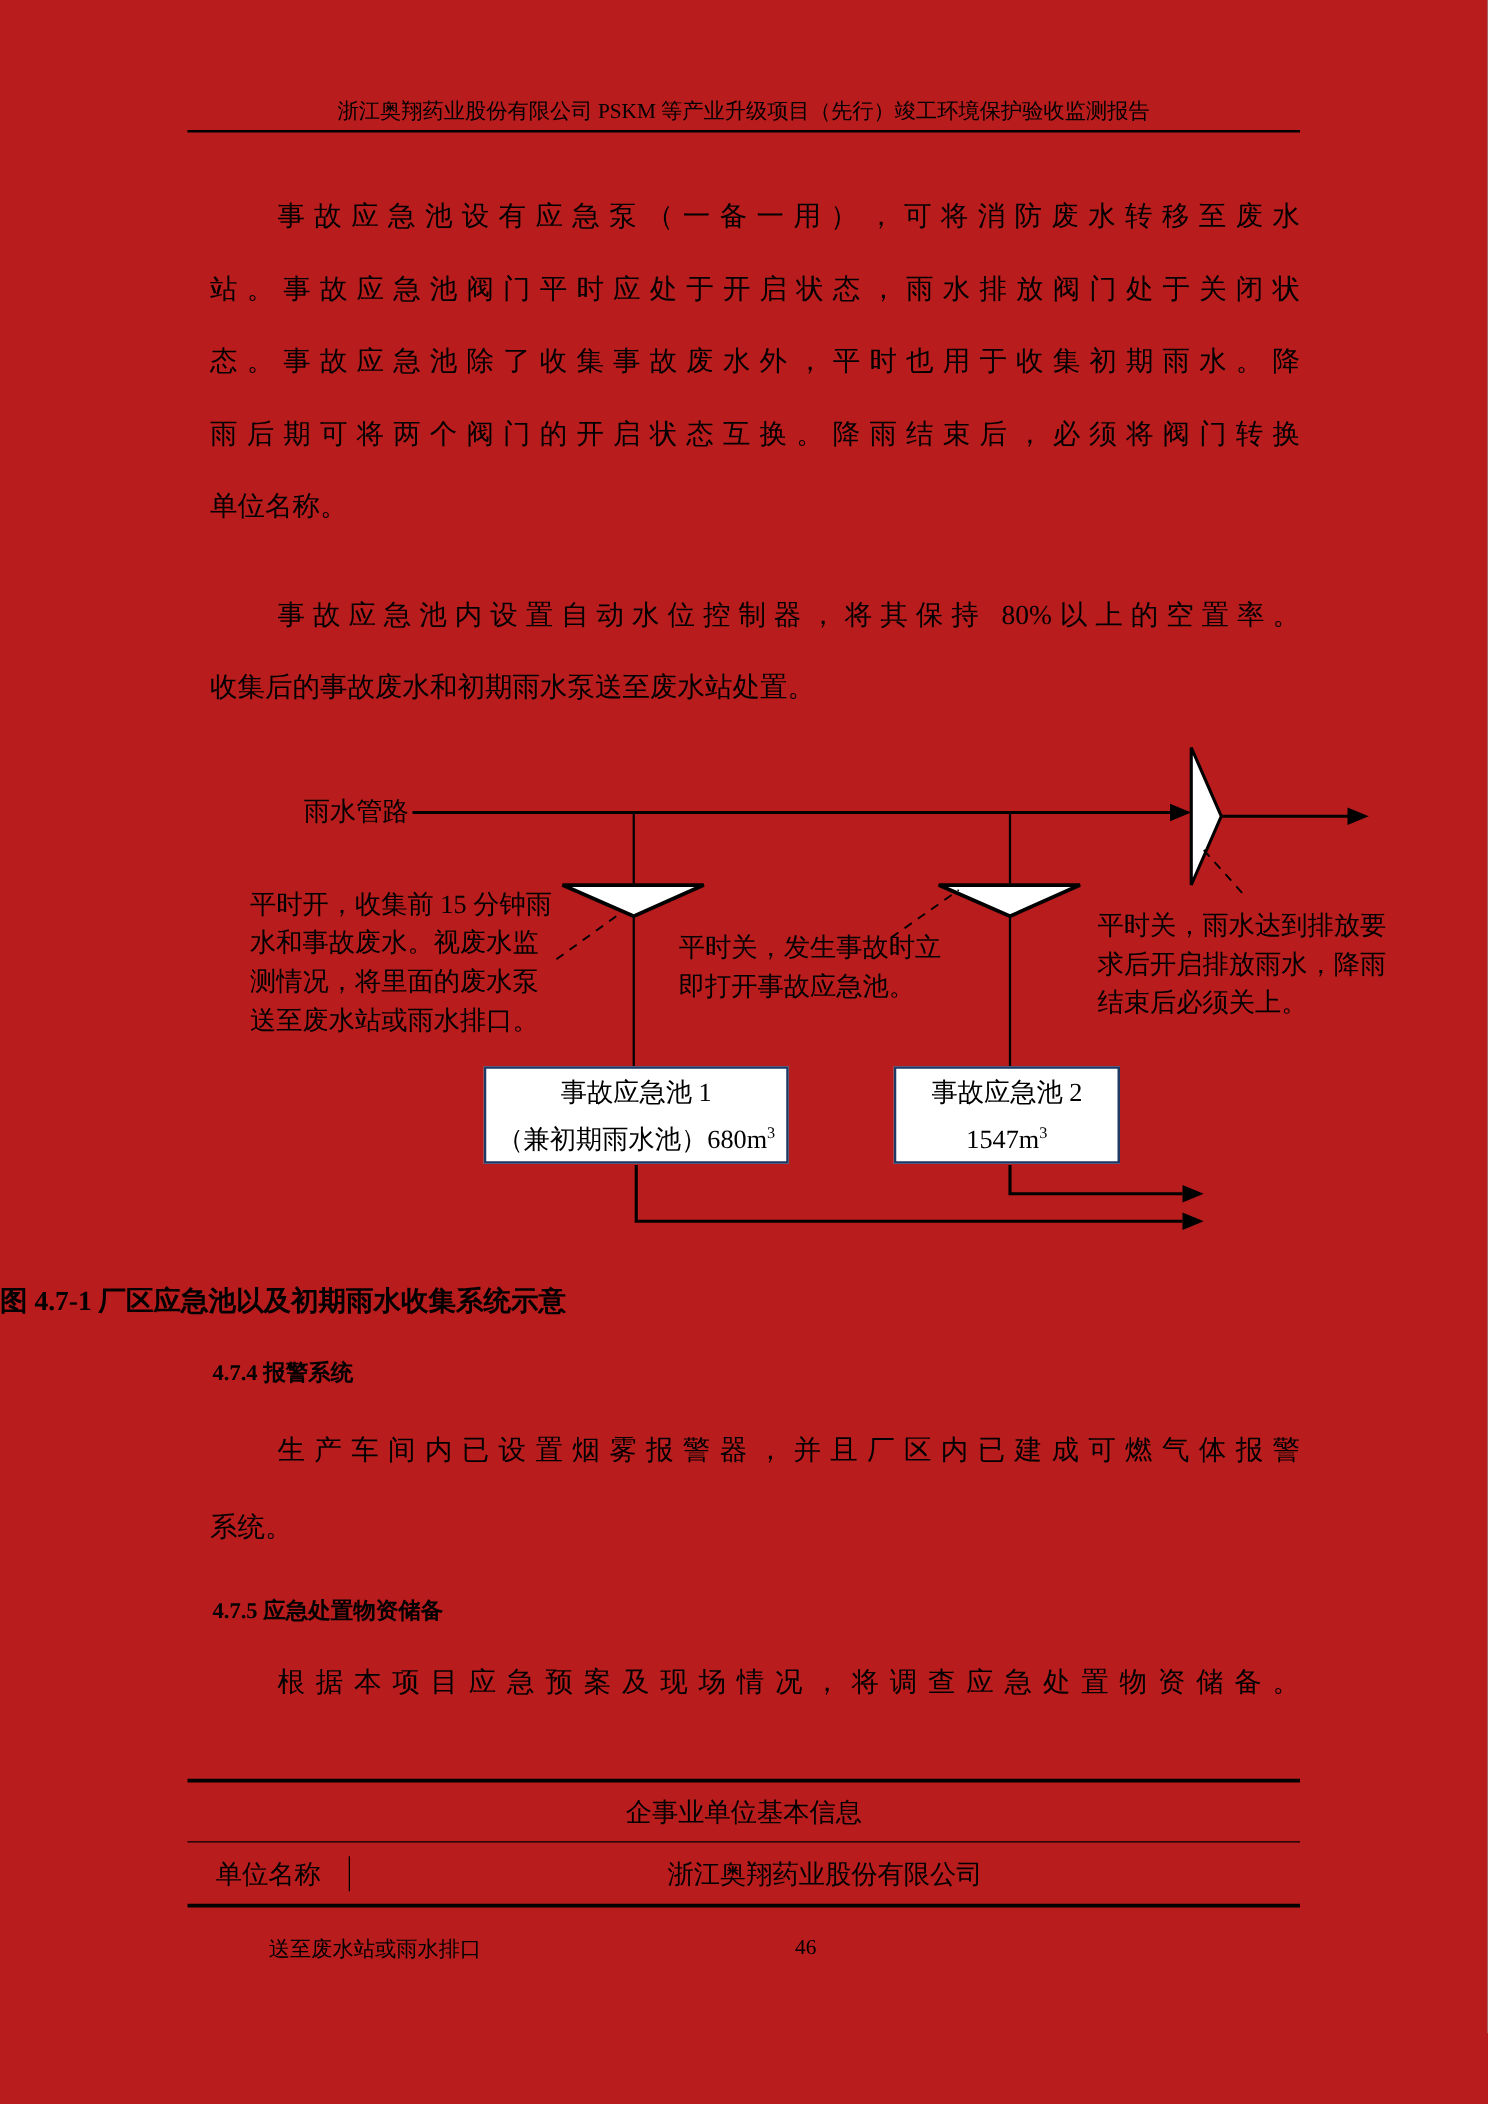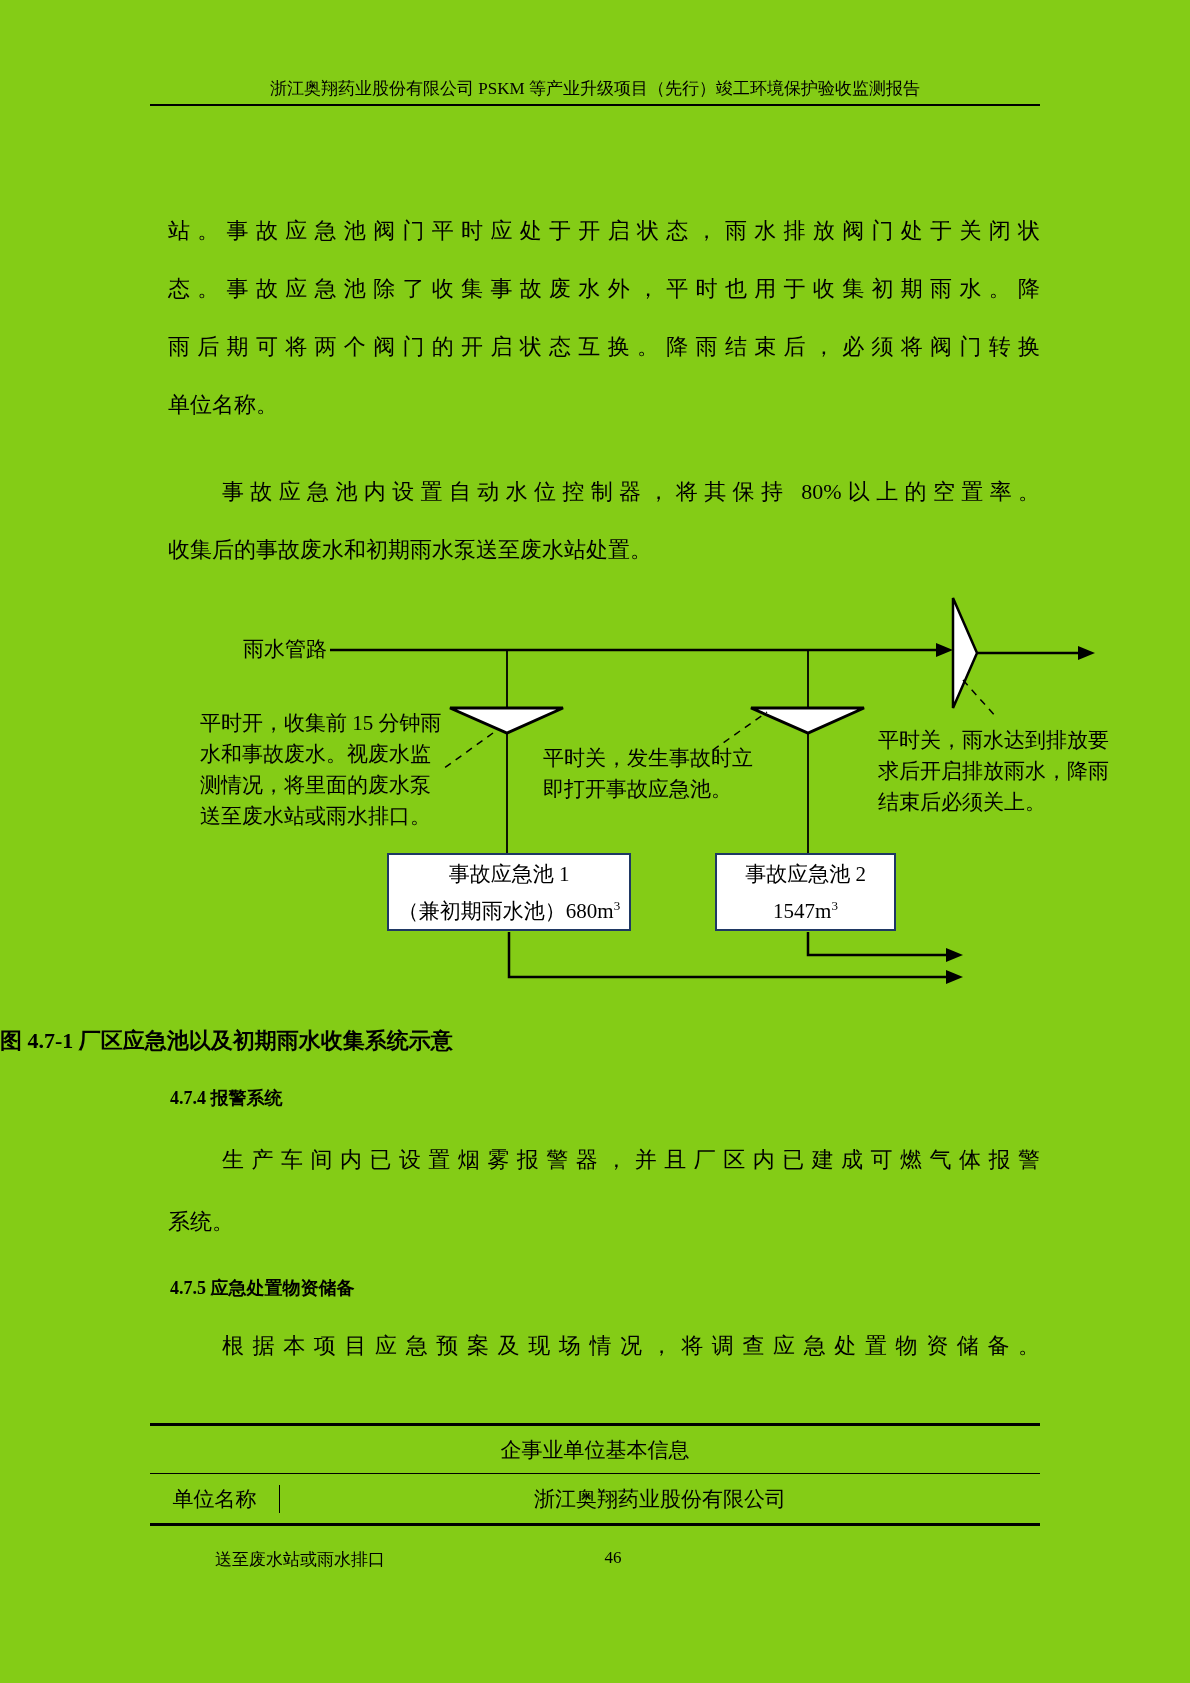--- a/index.html
+++ b/index.html
@@ -1,20 +1,20 @@
 <!DOCTYPE html>
 <html><head>
 <meta charset="utf-8">
 <style>
   html,body{margin:0;padding:0;background:#9a9a9a;}
   .page{
     position:relative;
     width:1190px;height:1683px;
     margin:0 auto;
-    background:#84cc16;
+    background:#b91c1c;
     font-family:"Liberation Serif","DejaVu Serif",serif;
     color:#000;
     overflow:hidden;
   }
   .abs{position:absolute;}
   
   .doc-header{
     left:0;top:78px;width:1190px;
     text-align:center;font-size:17px;line-height:22px;
   }
@@ -51,30 +51,31 @@
     border-bottom:1.5px solid #000;
   }
   .res-table .trow2{height:49px;display:flex;align-items:center;}
   .res-table .tcell-label{
     width:129px;display:flex;align-items:center;justify-content:center;
     border-right:1.5px solid #000;
   }
   .res-table .tcell-value{flex:1;display:flex;align-items:center;justify-content:center;}
   
   .footer-org{left:215px;top:1548px;font-size:17px;}
-  .footer-page{left:573px;top:1548px;width:80px;text-align:center;font-size:17px;}
+  .footer-page{left:573px;top:1548px;width:80px;text-align:right;font-size:17px;}
 </style>
 </head>
 <body>
 
 <div class="page">
 
   <div class="abs doc-header">浙江奥翔药业股份有限公司 PSKM 等产业升级项目（先行）竣工环境保护验收监测报告</div>
   <div class="abs header-rule"></div>
 
+  <div class="abs body-line just indent" style="top:158px">事故应急池设有应急泵（一备一用），可将消防废水转移至废水</div>
   <div class="abs body-line just" style="top:216px">站。事故应急池阀门平时应处于开启状态，雨水排放阀门处于关闭状</div>
   <div class="abs body-line just" style="top:274px">态。事故应急池除了收集事故废水外，平时也用于收集初期雨水。降</div>
   <div class="abs body-line just" style="top:332px">雨后期可将两个阀门的开启状态互换。降雨结束后，必须将阀门转换</div>
   <div class="abs body-line" style="top:390px">单位名称。</div>
 
   <div class="abs body-line just indent" style="top:477px">事故应急池内设置自动水位控制器，将其保持 80%以上的空置率。</div>
   <div class="abs body-line" style="top:535px">收集后的事故废水和初期雨水泵送至废水站处置。</div>
 
   <svg class="abs" style="left:0;top:540px" width="1190" height="470" viewBox="0 540 1190 470">
 

